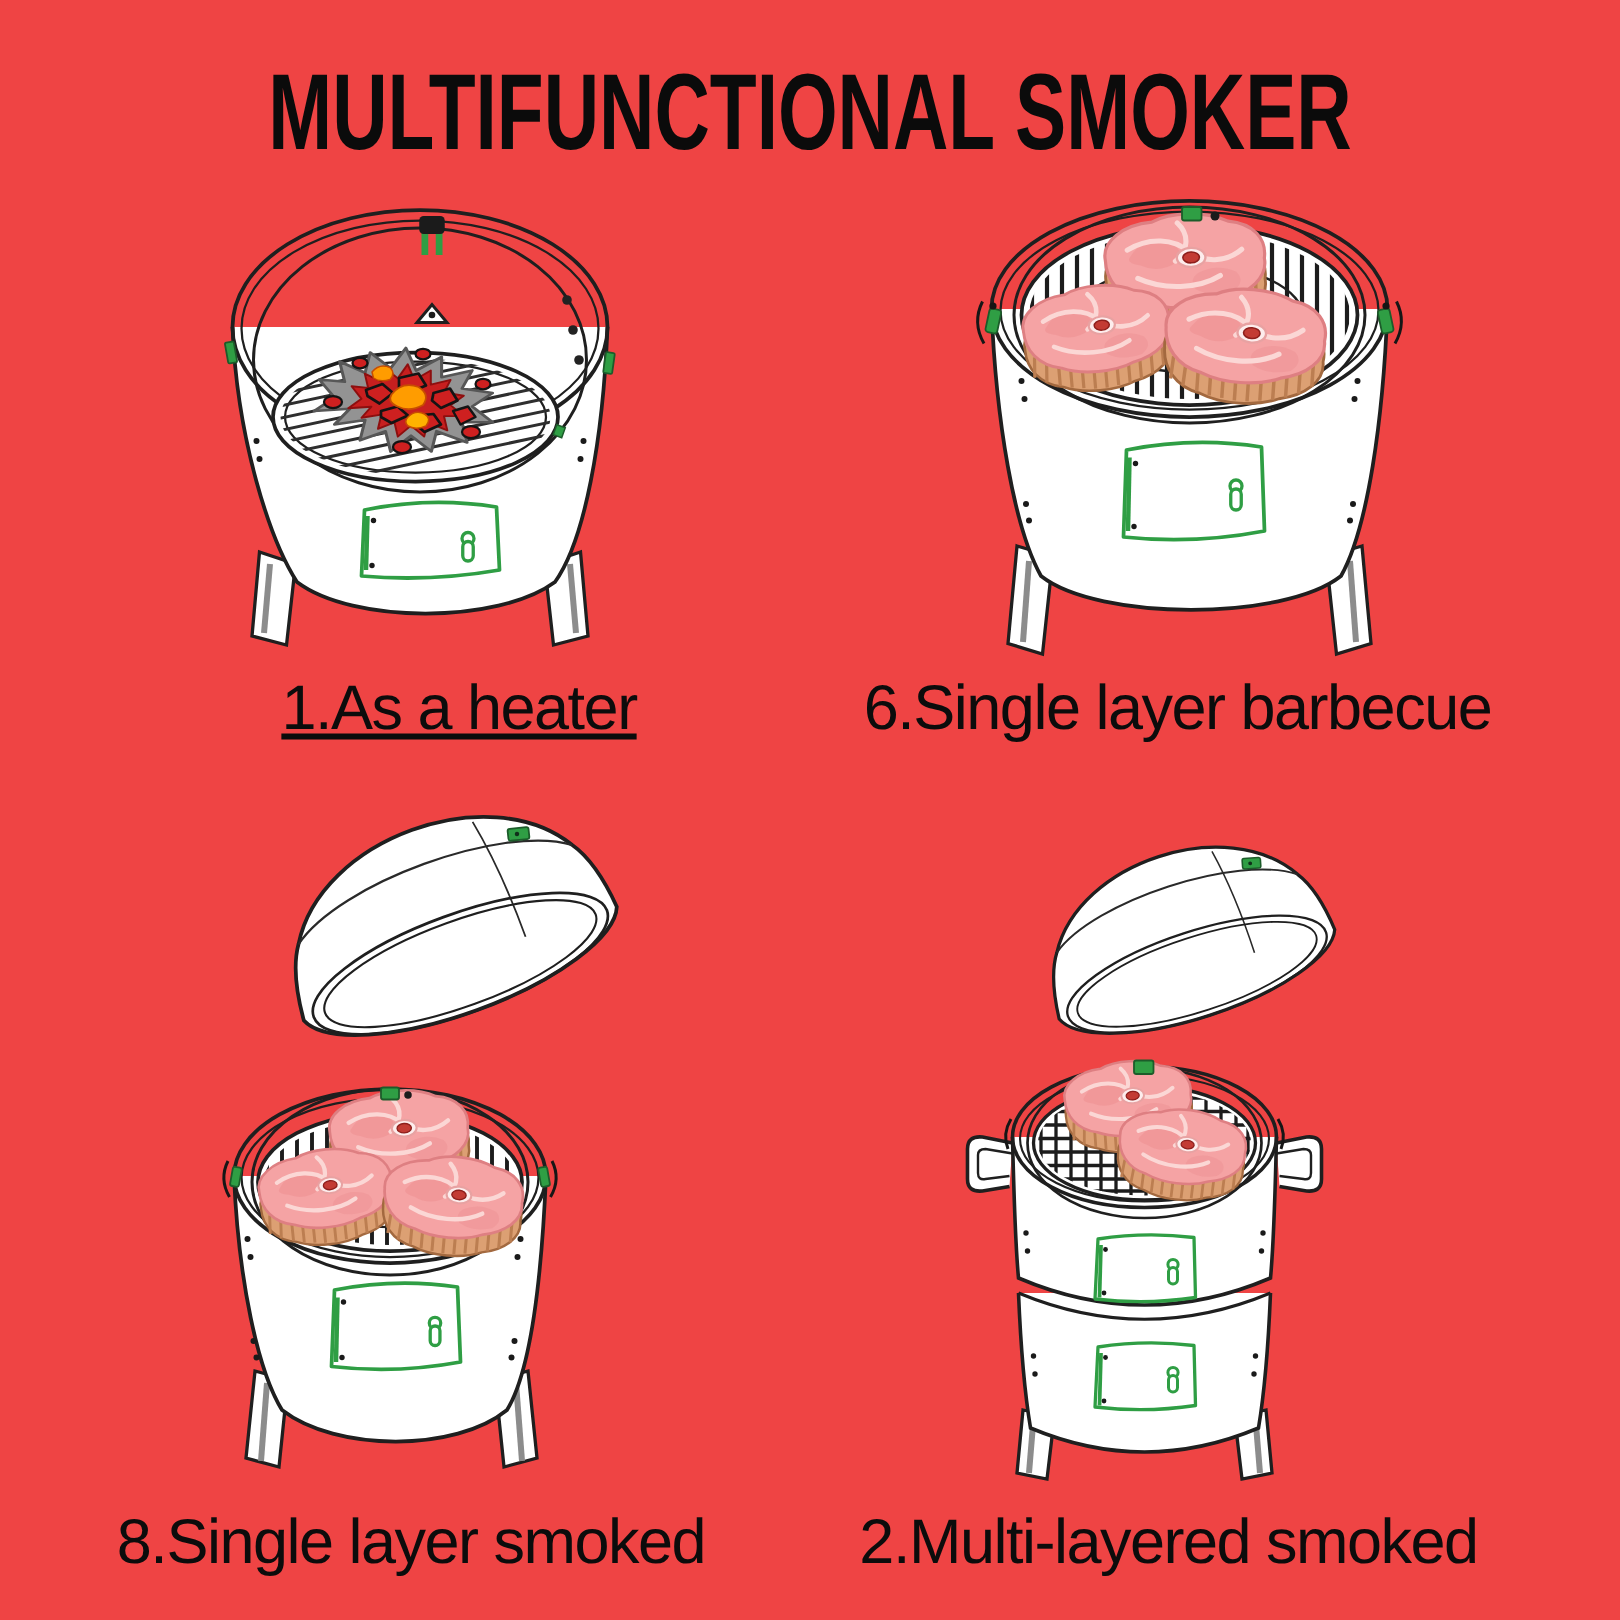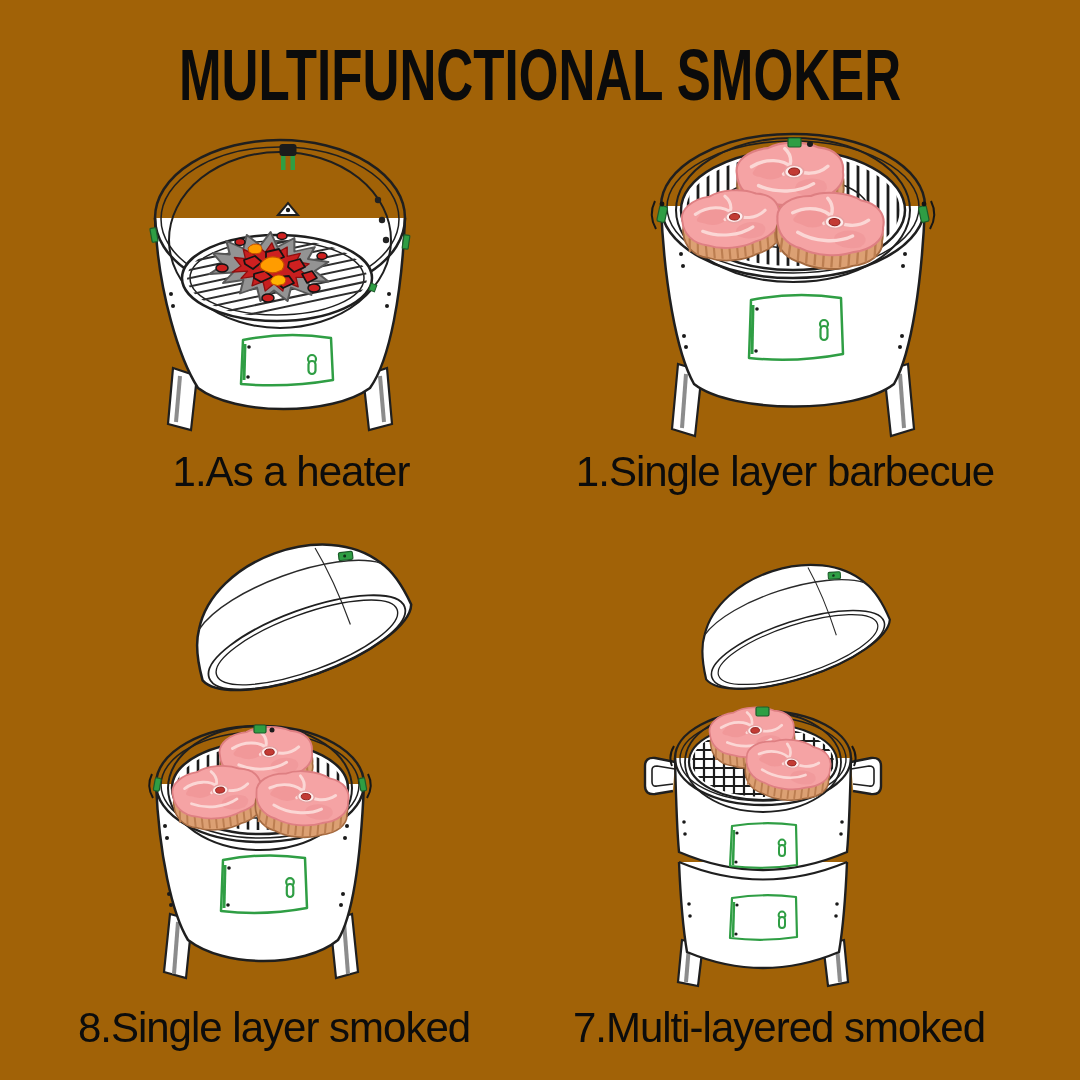--- a/index.html
+++ b/index.html
@@ -1,29 +1,29 @@
 <!DOCTYPE html>
 <html><head>
 <meta charset="utf-8">
 <style>
   html,body{margin:0;padding:0;background:#fff;}
-  .page{position:relative;width:1080px;height:1080px;background:#a16207;overflow:hidden;
+  .page{position:relative;width:1080px;height:1080px;background:#ef4444;overflow:hidden;
         font-family:"Liberation Sans",sans-serif;}
   .title{position:absolute;top:34px;left:0;width:100%;text-align:center;
          font-weight:700;font-size:72px;color:#0b0b0b;white-space:nowrap;
          transform:scaleX(0.71);letter-spacing:0;}
   .fig{position:absolute;}
   .fig svg{display:block;width:100%;height:100%;}
   #fig1{left:140px;top:118px;width:320px;height:325px;}
   #fig2{left:618px;top:118px;width:340px;height:325px;}
   #fig3{left:128px;top:516px;width:330px;height:475px;}
   #fig4{left:618px;top:516px;width:340px;height:475px;}
   .caption{position:absolute;font-size:42px;font-weight:400;color:#0c0c0c;
            white-space:nowrap;transform:translateX(-50%);letter-spacing:-1px;}
-  #cap1{left:291px;top:448px;}
+  #cap1{left:306px;top:448px;text-decoration:underline;}
   #cap2{left:785px;top:448px;}
   #cap3{left:274px;top:1004px;}
   #cap4{left:779px;top:1004px;}
   .ln{stroke:#1f1f1f;fill:none;}
   .lnf{stroke:#1f1f1f;fill:#fff;}
   .gn{stroke:#2f9e44;fill:#fff;}
   .gnf{fill:#2f9e44;stroke:#1c5c2a;}
   .riv{fill:#1a1a1a;}
   .stripe{stroke:#8c8c8c;stroke-width:4;fill:none;}
 </style>
@@ -361,17 +361,17 @@
           <circle class="riv" cx="223" cy="318" r="1.8"></circle>
         <circle class="riv" cx="71" cy="388" r="1.8"></circle>
           <circle class="riv" cx="72" cy="400" r="1.8"></circle>
         <circle class="riv" cx="219" cy="388" r="1.8"></circle>
           <circle class="riv" cx="218" cy="400" r="1.8"></circle>
       </g>
     </svg>
   </div>
 
   <div class="caption" id="cap1">1.As a heater</div>
-  <div class="caption" id="cap2">1.Single layer barbecue</div>
+  <div class="caption" id="cap2">6.Single layer barbecue</div>
   <div class="caption" id="cap3">8.Single layer smoked</div>
-  <div class="caption" id="cap4">7.Multi-layered smoked</div>
+  <div class="caption" id="cap4">2.Multi-layered smoked</div>
 
 </div>
 
 </body></html>

